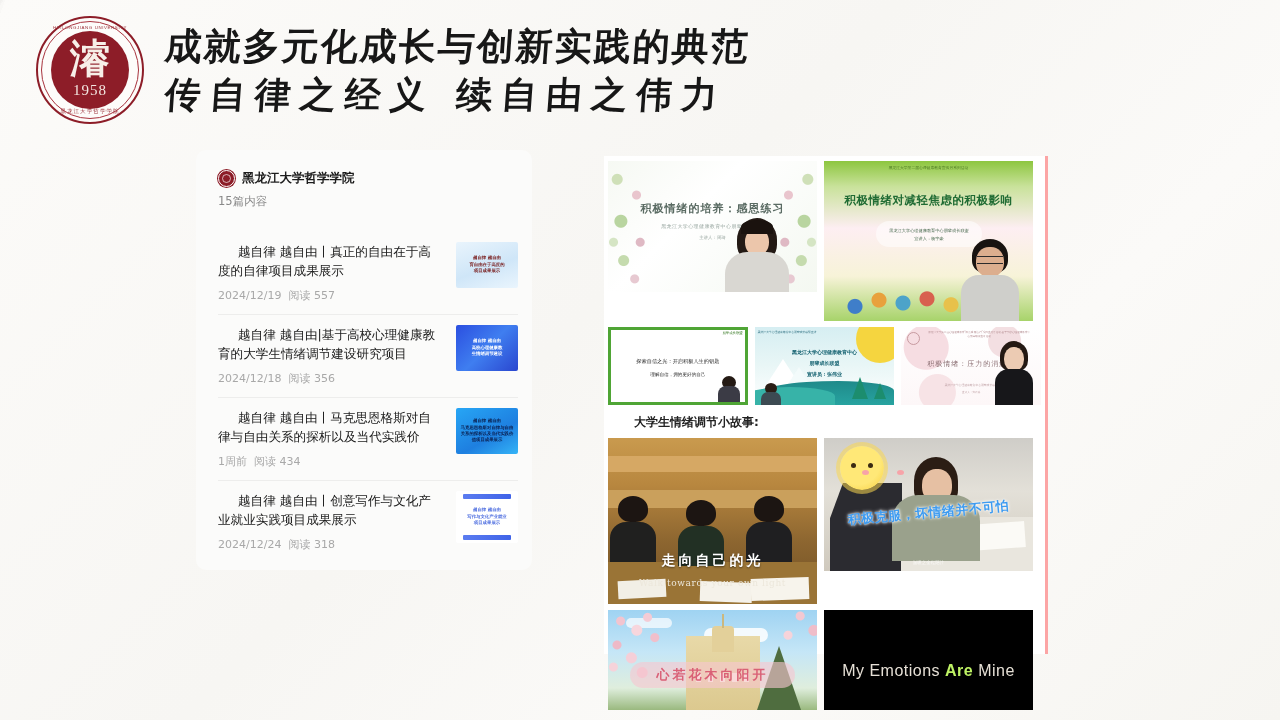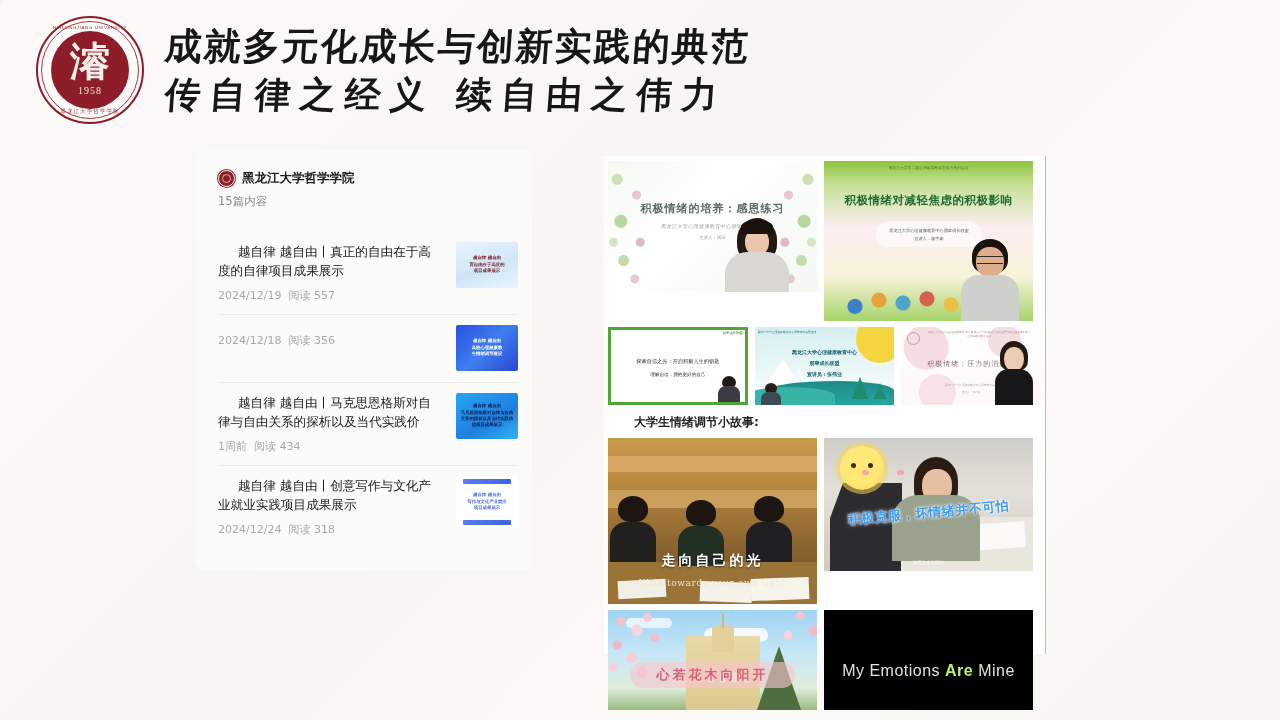--- a/index.html
+++ b/index.html
@@ -35,21 +35,21 @@
     position:absolute;inset:13px;border-radius:50%;
     background:#8d1d28;
     display:flex;flex-direction:column;align-items:center;justify-content:center;
   }
   .logo .seal-char{
     color:#f7efe8;font-family:"DejaVu Serif","Liberation Serif",serif;
     font-size:40px;font-weight:700;line-height:1;letter-spacing:0;
     margin-top:-4px;
   }
   .logo .seal-year{
-    color:#f3e6e0;font-size:10px;letter-spacing:1px;margin-top:4px;
+    color:#f3e6e0;font-size:15px;letter-spacing:1px;margin-top:4px;
     font-family:"Liberation Serif",serif;
   }
   .logo .arc-top,.logo .arc-bottom{
     position:absolute;left:0;right:0;text-align:center;
     font-size:4.4px;letter-spacing:.6px;color:#9c3039;
     font-family:"Liberation Sans",sans-serif;
   }
   .logo .arc-top{top:7px;}
   .logo .arc-bottom{bottom:6px;font-size:5.6px;letter-spacing:1px;}
 
@@ -146,21 +146,21 @@
   .thumb-2{background:linear-gradient(135deg,#2b4fe0 0%,#3f7ef0 50%,#2a46cf 100%);color:#ffffff;font-weight:700;}
   .thumb-3{background:linear-gradient(150deg,#27a6f5 0%,#1e7fe0 60%,#35b4f7 100%);color:#0b2050;font-weight:700;}
   .thumb-4{background:#ffffff;color:#4f6fe0;font-weight:700;justify-content:space-between;padding:3px 0;}
   .thumb-4 .bar{width:48px;height:5px;background:linear-gradient(90deg,#5b7cf0,#3f63e8);border-radius:1px;flex:none;}
   .thumb-4 .txt{flex:1;display:flex;flex-direction:column;align-items:center;justify-content:center;}
 
   
   .media-board{
     position:absolute;left:604px;top:156px;width:441px;height:498px;
     background:#ffffff;
-    border-right:1px solid #fca5a5;
+    border-right:3px solid #fca5a5;
   }
   .row{display:flex;gap:7px;padding:0 4px;}
   .tile{position:relative;overflow:hidden;}
   .tile .cap{
     position:absolute;left:0;right:0;text-align:center;
   }
 
   
   .r1{padding-top:5px;}
   .t-gratitude{
@@ -415,20 +415,21 @@
         </div>
         <div class="article-thumb thumb-1">
           <div>越自律 越自由</div>
           <div>育自由在于高度的</div>
           <div>项目成果展示</div>
         </div>
       </div>
 
       <div class="article">
         <div class="article-main">
+          <div class="article-title">越自律 越自由|基于高校心理健康教育的大学生情绪调节建设研究项目</div>
           <div class="article-meta">
             <span>2024/12/18</span>&nbsp;&nbsp;<span>阅读 356</span>
           </div>
         </div>
         <div class="article-thumb thumb-2">
           <div>越自律  越自由</div>
           <div>高校心理健康教</div>
           <div>生情绪调节建设</div>
         </div>
       </div>

